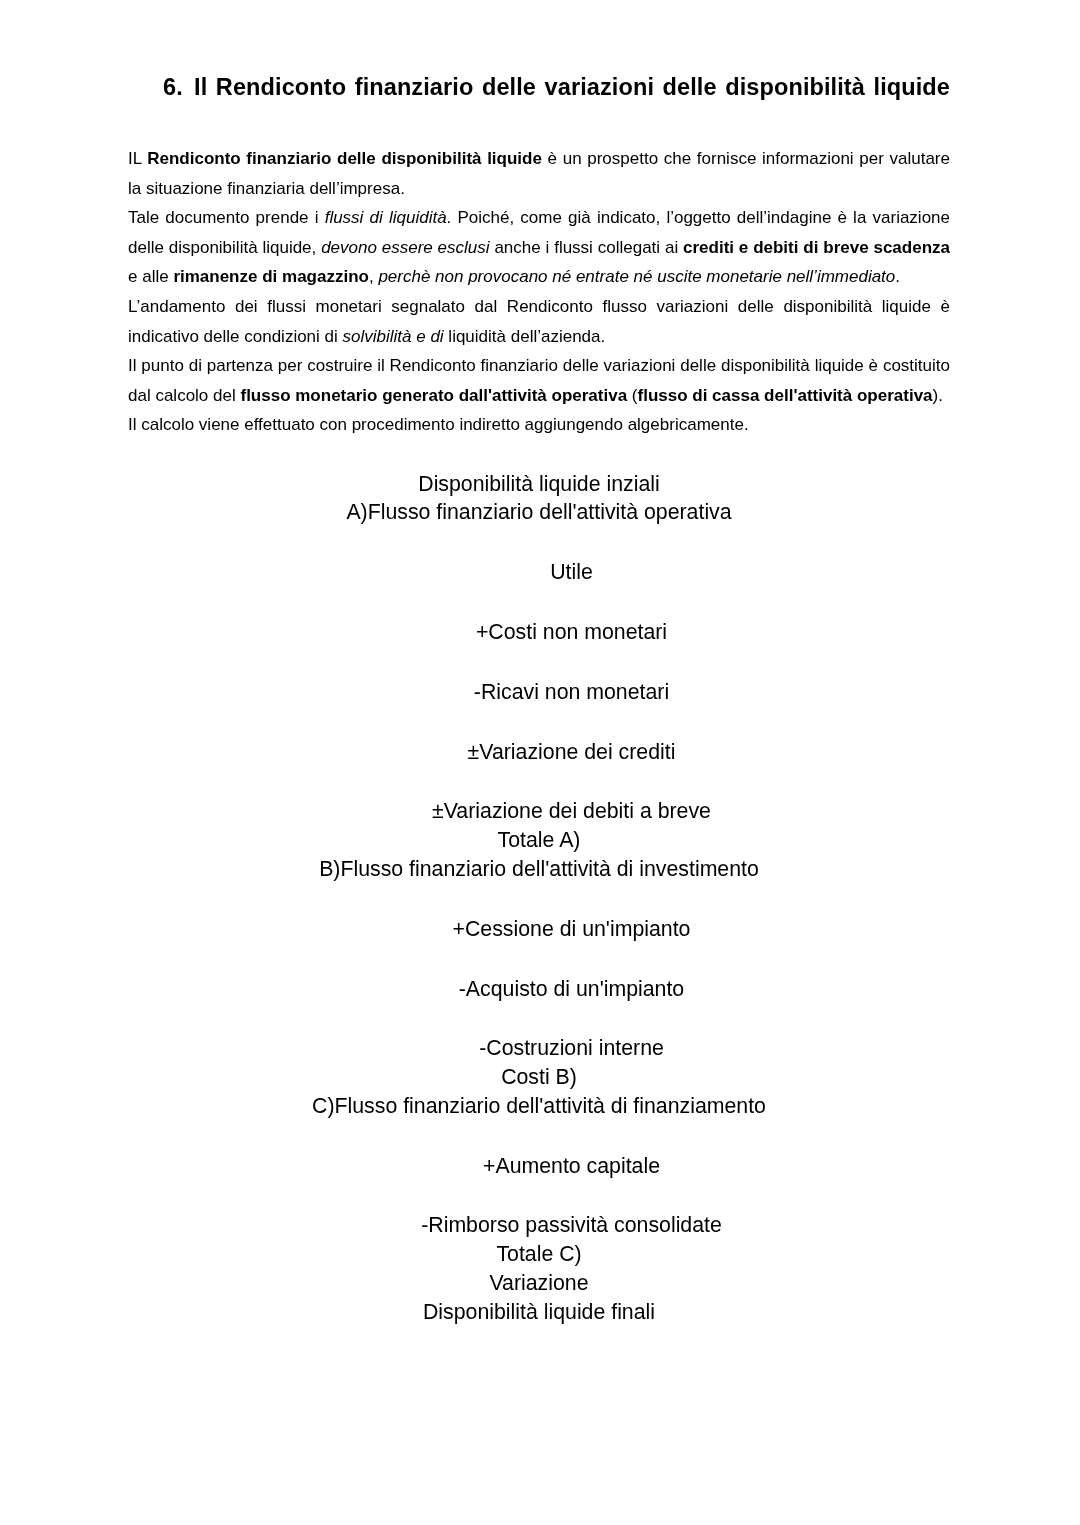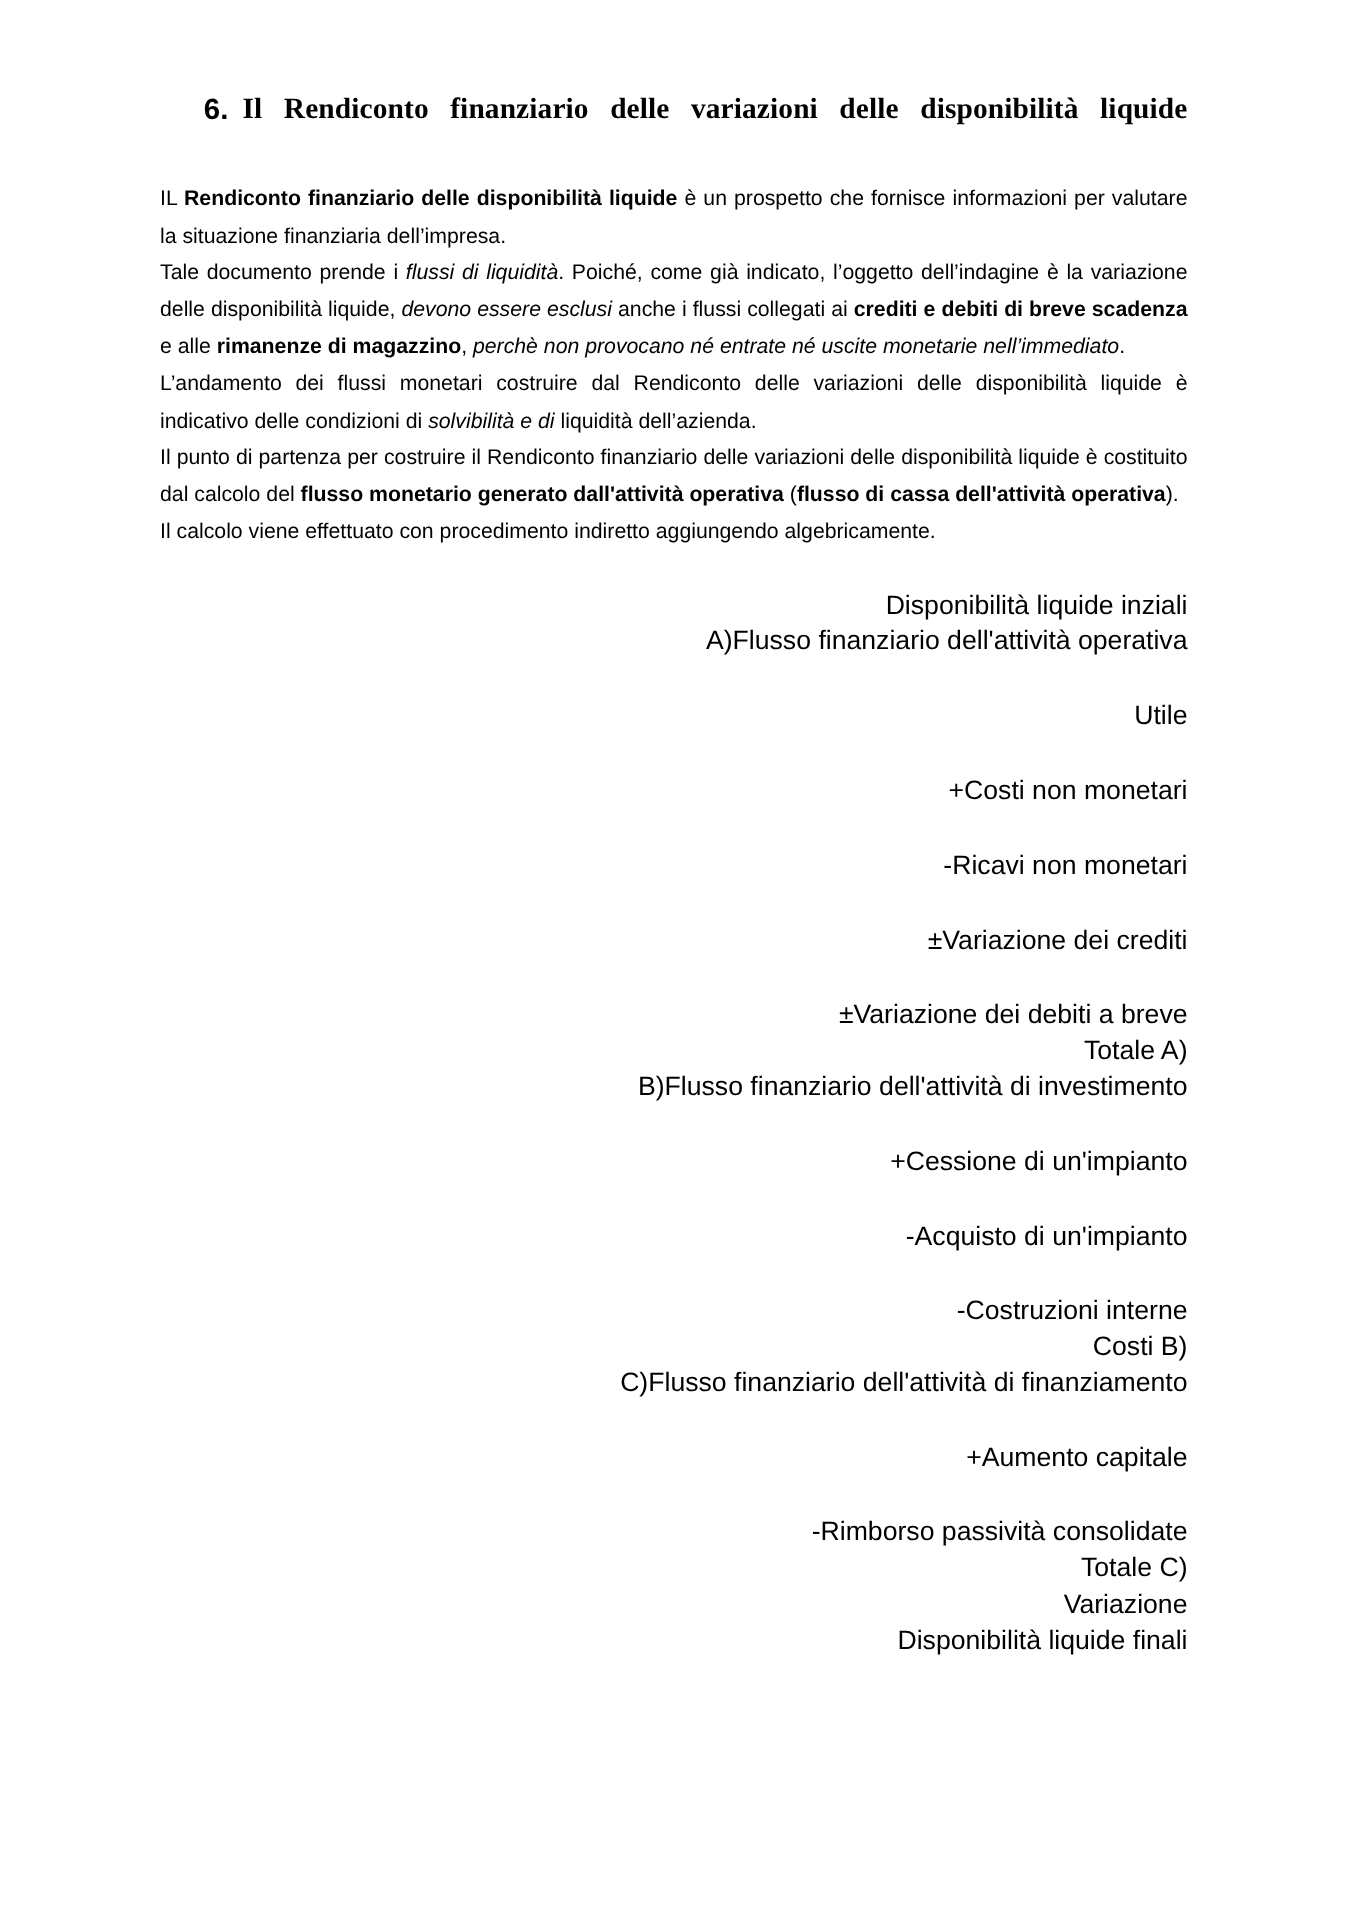--- a/index.html
+++ b/index.html
@@ -46,21 +46,20 @@
     letter-spacing: 0.1px;
   }
   .heading .num {
     position: absolute;
     left: 35px;
     top: 0;
     font-weight: bold;
   }
   .heading .htext {
     display: block;
-    font-family: Liberation Serif, serif;
   }
   
   .heading .htext::after {
     content: "";
     display: inline-block;
     width: 100%;
   }
 
   
   .body-block {
@@ -83,21 +82,21 @@
 
   
   .blank-line {
     height: 29.6px;
   }
 
   
   .outline {
     font-size: 21.3px;
     line-height: 28.8px;
-    text-align: right;
+    text-align: center;
   }
   .outline .row {
     margin: 0;
     white-space: pre;
   }
   .outline .row.indent {
     padding-left: 65px;
     margin-top: 31px;
   }
 </style>
@@ -111,21 +110,21 @@
       <span class="num">6.</span>
       <span class="htext">Il Rendiconto finanziario delle variazioni delle disponibilità liquide</span>
     </h1>
 
     <div class="body-block">
 
       <p class="para"><span>IL </span><b>Rendiconto finanziario delle disponibilità liquide</b><span> è un prospetto che fornisce informazioni per valutare la situazione finanziaria dell’impresa.</span></p>
 
       <p class="para"><span>Tale documento prende i </span><i>flussi di liquidità</i><span>. Poiché, come già indicato, l’oggetto dell’indagine è la variazione delle disponibilità liquide, </span><i>devono essere esclusi</i><span> anche i flussi collegati ai </span><b>crediti e debiti di breve scadenza</b><span> e alle </span><b>rimanenze di magazzino</b><span>, </span><i>perchè non provocano né entrate né uscite monetarie nell’immediato</i><span>.</span></p>
 
-      <p class="para"><span>L’andamento dei flussi monetari costruire dal Rendiconto delle variazioni delle disponibilità liquide è indicativo delle condizioni di </span><i>solvibilità e di</i><span> liquidità dell’azienda.</span></p>
+      <p class="para"><span>L’andamento dei flussi monetari segnalato dal Rendiconto flusso variazioni delle disponibilità liquide è indicativo delle condizioni di </span><i>solvibilità e di</i><span> liquidità dell’azienda.</span></p>
 
       <p class="para"><span>Il punto di partenza per costruire il Rendiconto finanziario delle variazioni delle disponibilità liquide è costituito dal calcolo del </span><b>flusso monetario generato dall'attività operativa</b><span> (</span><b>flusso di cassa dell'attività operativa</b><span>).</span></p>
 
       <p class="para last-natural">Il calcolo viene effettuato con procedimento indiretto aggiungendo algebricamente.</p>
 
     </div>
 
     <div class="blank-line"></div>
 
     <div class="outline">

